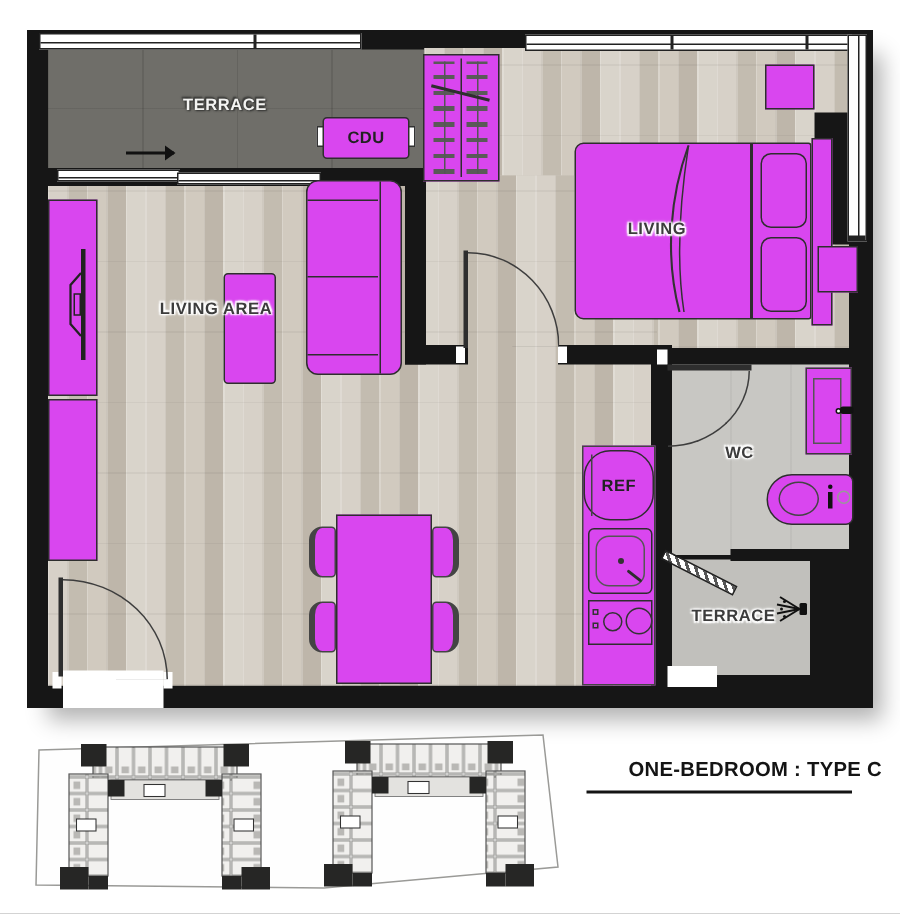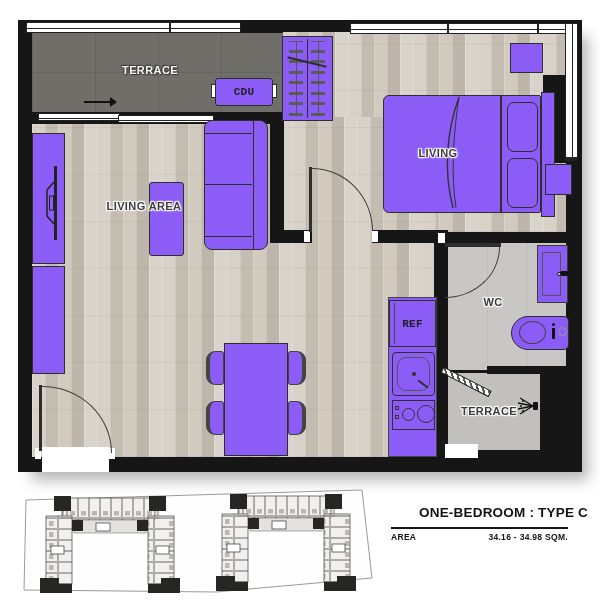--- a/index.html
+++ b/index.html
@@ -18,37 +18,37 @@
       repeating-linear-gradient(90deg, rgba(255,255,255,.20) 0 1px, transparent 1px 13px),
       repeating-linear-gradient(90deg,#d7d1c8 0 13px,#c3bcb0 13px 26px,#d1cabf 26px 39px,#beb6aa 39px 52px,#d9d4cb 52px 65px);}
   .terrace{background-color:var(--c-terrace_floor,#6f6e69);
     background-image:
       repeating-linear-gradient(90deg, rgba(0,0,0,.10) 0 1px, transparent 1px 63px),
       repeating-linear-gradient(0deg, rgba(0,0,0,.08) 0 1px, transparent 1px 44px);}
   .wet{background-color:var(--c-wet_floor,#c8c7c3);
     background-image:repeating-linear-gradient(90deg, rgba(0,0,0,.04) 0 1px, transparent 1px 40px);}
   .wet2{background-color:var(--c-shower_floor,#c1c0bc);}
   
-  .furn{background:#8b5cf6;border:1.5px solid #2e2e2e;font-family:Liberation Mono, monospace;}
+  .furn{background:#d946ef;border:1.5px solid #2e2e2e;}
   .thin{border-width:1.2px;border-color:#444;}
   .line{background:#2e2e2e;}
   
   .arc{border:0 solid #3d3d3d;background:transparent;}
   .arc.tr{border-top-width:1.4px;border-right-width:1.4px;border-top-right-radius:100% 100%;}
   .arc.br{border-bottom-width:1.4px;border-right-width:1.4px;border-bottom-right-radius:100% 100%;}
   
   .glaz{background:#fff;border:1px solid #222;}
   .glaz i{position:absolute;background:#222;}
   
   .rlabel{position:absolute;transform:translateX(-50%);white-space:nowrap;
     font-weight:bold;font-size:11px;letter-spacing:.4px;color:#3c3c3c;
     text-shadow:-1px -1px 1px #fff,1px -1px 1px #fff,-1px 1px 1px #fff,1px 1px 1px #fff,0 0 3px #fff;}
   .rlabel.onDark{color:#f4f4f2;text-shadow:-1px -1px 1px #3a3a38,1px 1px 1px #3a3a38,0 0 2px #2c2c2a;}
   .boxlabel{display:flex;align-items:center;justify-content:center;
-    font-weight:bold;font-size:11px;color:#222;letter-spacing:.3px;}
+    font-weight:bold;font-size:11px;color:#222;letter-spacing:.3px;border-radius:18px;}
   
   .hangers{background-image:repeating-linear-gradient(0deg,#5a5a58 0 3px,transparent 3px 10.5px);
     background-size:14px 100%;background-position:center;background-repeat:no-repeat;}
   .rail{position:absolute;top:0;bottom:0;left:50%;width:1px;background:#555;}
   
   .title{font-size:13.5px;font-weight:bold;letter-spacing:.2px;color:#141414;white-space:nowrap;margin-left:28px;}
   .area-row{display:flex;justify-content:space-between;font-size:8.5px;font-weight:bold;color:#141414;letter-spacing:.3px;}
   .hr{background:#141414;}
 </style>
 </head>
@@ -249,18 +249,14 @@
         </g>
       </g>
     </defs>
     <polygon points="16,14 352,4 362,92 206,106 14,104" fill="#fefefe" stroke="#9a9a97" stroke-width="1"></polygon>
     <use href="#bldg" x="24" y="10"></use>
     <use href="#bldg" x="200" y="8"></use>
   </svg>
 
   <div class="abs title" style="left:391px;top:505px;">ONE-BEDROOM : TYPE C</div>
   <div class="abs hr" style="left:391px;top:527px;width:177px;height:2px;"></div>
-  <div class="abs area-row" style="left:391px;top:532px;width:177px;">
-    <span>AREA</span>
-    <span>34.16 - 34.98 SQM.</span>
-  </div>
 
 </div>
 
 </body></html>

